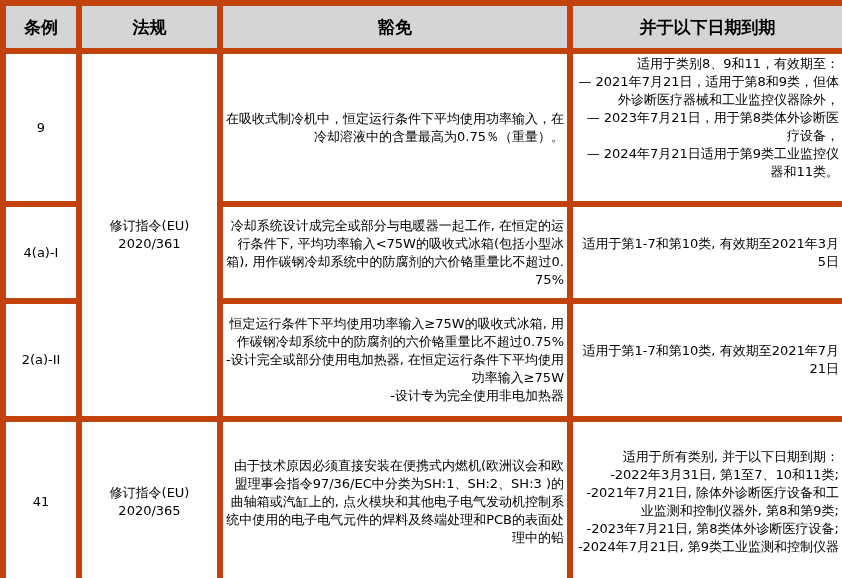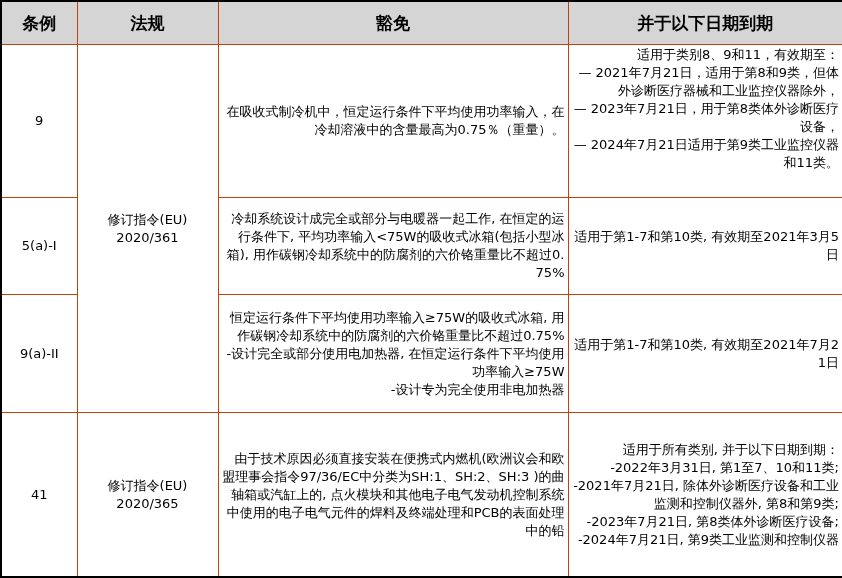--- a/index.html
+++ b/index.html
@@ -13,21 +13,21 @@
   }
   table.exemption-table {
     width: 842px;
     height: 578px;
     border-collapse: collapse;
     table-layout: fixed;
     border: 2px solid #000000;
     border-bottom: 3px solid #000000;
   }
   th, td {
-    border: 1px solid #c2410c;
+    border: 6px solid #c2410c;
     color: #000000;
     padding: 1px 3px;
     overflow: hidden;
   }
   thead th {
     background: #d5d5d5;
     font-size: 17px;
     font-weight: bold;
     text-align: center;
     vertical-align: middle;
@@ -78,26 +78,26 @@
       <td class="center">9</td>
       <td class="center" rowspan="3">修订指令(EU)
 2020/361</td>
       <td class="left">在吸收式制冷机中，恒定运行条件下平均使用功率输入，在冷却溶液中的含量最高为0.75％（重量）。</td>
       <td class="left vtop">适用于类别8、9和11，有效期至：
 — 2021年7月21日，适用于第8和9类，但体外诊断医疗器械和工业监控仪器除外，
 — 2023年7月21日，用于第8类体外诊断医疗设备，
 — 2024年7月21日适用于第9类工业监控仪器和11类。</td>
     </tr>
     <tr class="row-2">
-      <td class="center">5(a)-I</td>
+      <td class="center">4(a)-I</td>
       <td class="left">冷却系统设计成完全或部分与电暖器一起工作, 在恒定的运行条件下, 平均功率输入&lt;75W的吸收式冰箱(包括小型冰箱), 用作碳钢冷却系统中的防腐剂的六价铬重量比不超过0.75%</td>
       <td class="left">适用于第1-7和第10类, 有效期至2021年3月5日</td>
     </tr>
     <tr class="row-3">
-      <td class="center">9(a)-II</td>
+      <td class="center">2(a)-II</td>
       <td class="left">恒定运行条件下平均使用功率输入≥75W的吸收式冰箱, 用作碳钢冷却系统中的防腐剂的六价铬重量比不超过0.75%
 -设计完全或部分使用电加热器, 在恒定运行条件下平均使用功率输入≥75W
 -设计专为完全使用非电加热器</td>
       <td class="left">适用于第1-7和第10类, 有效期至2021年7月21日</td>
     </tr>
     <tr class="row-4">
       <td class="center">41</td>
       <td class="center">修订指令(EU)
 2020/365</td>
       <td class="left">由于技术原因必须直接安装在便携式内燃机(欧洲议会和欧盟理事会指令97/36/EC中分类为SH:1、SH:2、SH:3 )的曲轴箱或汽缸上的, 点火模块和其他电子电气发动机控制系统中使用的电子电气元件的焊料及终端处理和PCB的表面处理中的铅</td>

